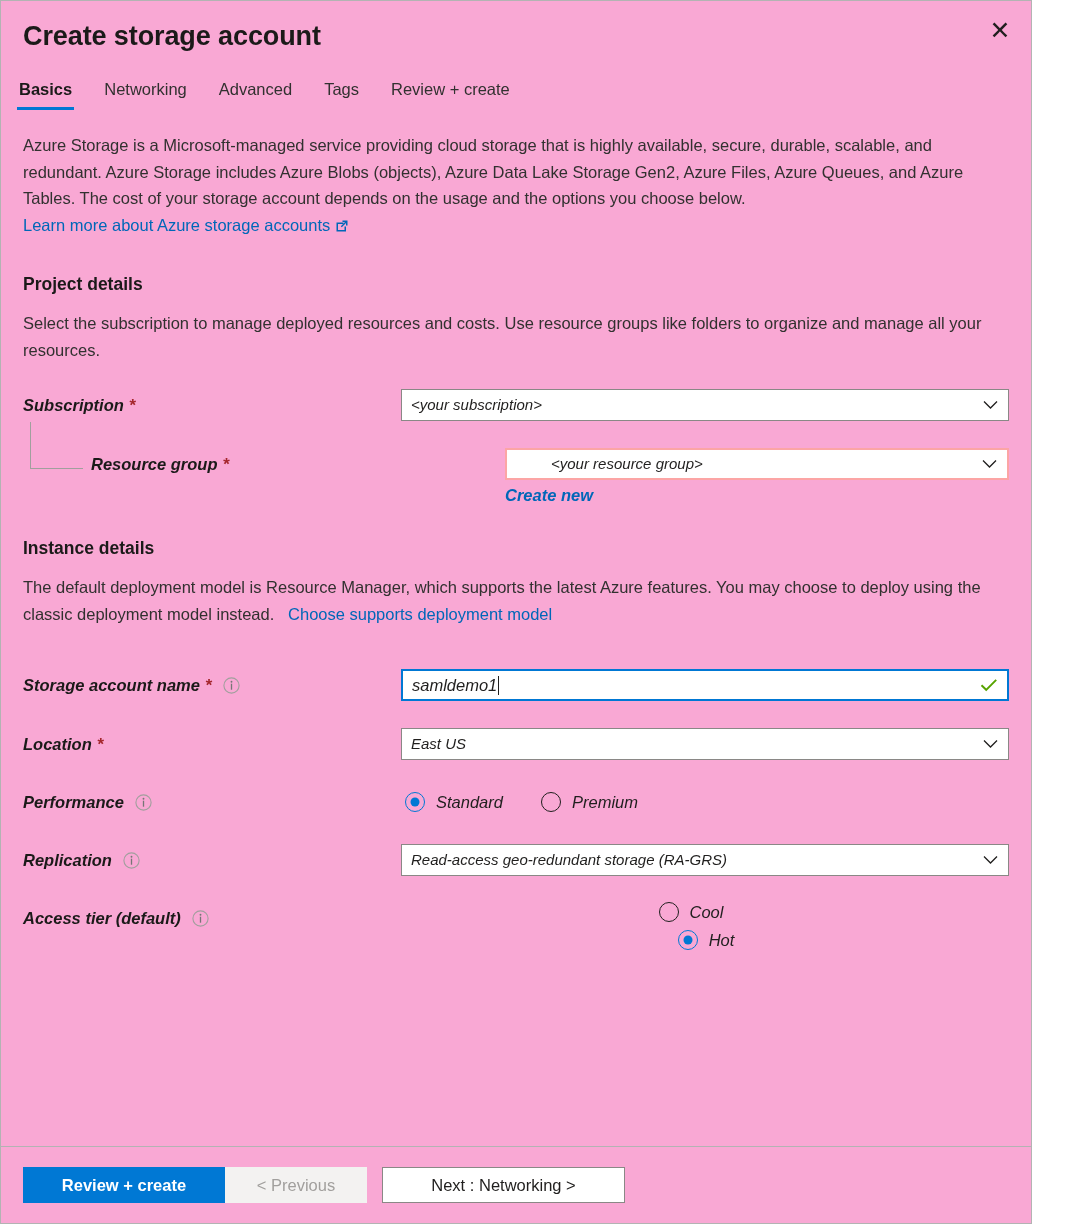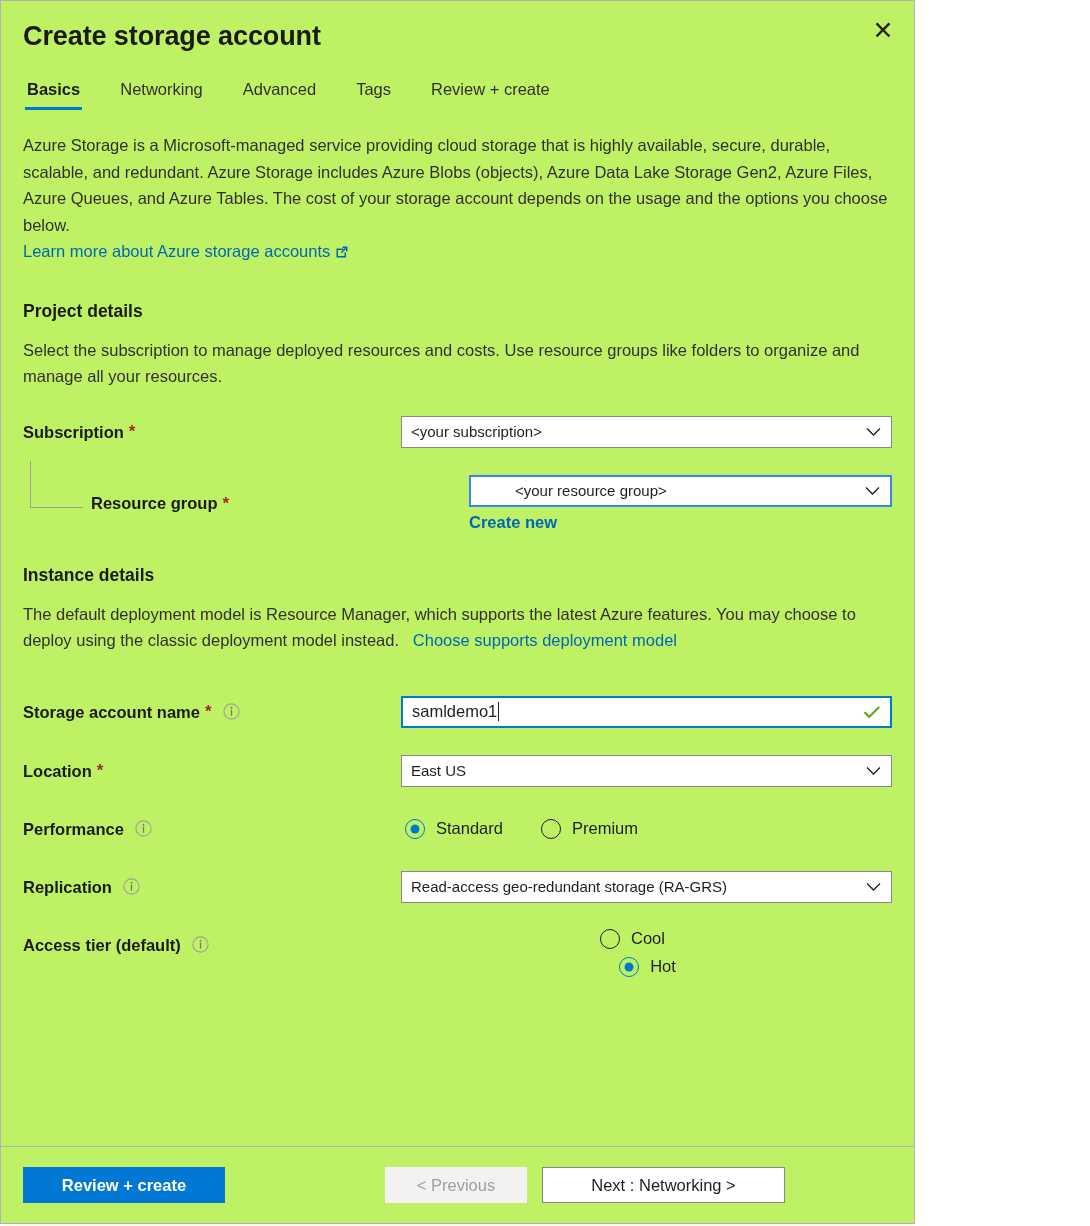--- a/index.html
+++ b/index.html
@@ -10,24 +10,24 @@
   body {
     width: 1090px;
     height: 1226px;
     font-family: "Liberation Sans", sans-serif;
     color: #201f1e;
     overflow: hidden;
   }
 
   #blade {
     position: relative;
-    width: 915px;
+    width: 1032px;
     height: 1224px;
     border: 1px solid #b3b3b3;
-    background: #bef264;
+    background: #f9a8d4;
     box-sizing: border-box;
     display: flex;
     flex-direction: column;
   }
 
   
   .blade-header {
     position: relative;
     padding: 18px 22px 0 22px;
     flex: 0 0 auto;
@@ -56,22 +56,22 @@
     font-weight: 300;
     background: transparent;
     border: none;
     font-family: "Liberation Sans", sans-serif;
   }
 
   
   .tabs {
     display: flex;
     align-items: flex-end;
-    gap: 12px;
-    padding: 0 16px;
+    gap: 4px;
+    padding: 0 8px;
     margin-top: 26px;
     flex: 0 0 auto;
   }
   .tab {
     position: relative;
     font-size: 16.5px;
     color: #323130;
     padding: 0 14px 11px 14px;
     cursor: pointer;
     white-space: nowrap;
@@ -128,23 +128,24 @@
     font-size: 16.5px;
     line-height: 26.5px;
     color: #323130;
     margin-top: 15px;
     max-width: 985px;
   }
 
   
   .form-row {
     display: flex;
-    align-items: center;
+    align-items: flex-start;
     margin-top: 20px;
     position: relative;
+    font-style: italic;
   }
   .label-cell {
     width: 378px;
     flex: 0 0 378px;
     font-size: 16.5px;
     color: #1b1a19;
     font-weight: 600;
     line-height: 32px;
     display: flex;
     align-items: center;
@@ -188,21 +189,21 @@
     background: #ffffff;
     display: flex;
     align-items: center;
     padding: 0 34px 0 9px;
     font-size: 15px;
     color: #201f1e;
     box-sizing: border-box;
     cursor: pointer;
     line-height: 30px;
   }
-  .dropdown.accent { border: 2px solid #3b82f6; padding-left: 44px; }
+  .dropdown.accent { border: 2px solid #fca5a5; padding-left: 44px; }
   .chev {
     position: absolute;
     right: 10px;
     top: 50%;
     transform: translateY(-50%);
     display: flex;
     align-items: center;
   }
 
   .textfield {
@@ -312,21 +313,20 @@
     color: #ffffff;
     border: 1px solid #0078d4;
     font-weight: 600;
     min-width: 202px;
   }
   .btn-disabled {
     background: #f3f2f1;
     color: #a19f9d;
     border: 1px solid #f3f2f1;
     min-width: 142px;
-    margin-left: 160px;
   }
   .btn-secondary {
     background: #ffffff;
     color: #201f1e;
     border: 1px solid #8a8886;
     min-width: 243px;
     margin-left: 15px;
   }
 </style>
 </head>
@@ -380,21 +380,21 @@
           <span>&lt;your subscription&gt;</span>
           <span class="chev">
               <svg width="15" height="9" viewBox="0 0 15 9">
                 <path d="M1 1 L7.5 7.5 L14 1" stroke="#201f1e" stroke-width="1.3" fill="none"></path>
               </svg>
             </span>
         </div>
       </div>
     </div>
 
-    <div class="form-row" style="margin-top:27px;">
+    <div class="form-row" style="margin-top:27px;gap:36px;">
       <div class="label-cell indented">
         <span class="tree-connector"></span>
         <span>Resource group</span>
         <span class="req">*</span>
       </div>
       <div class="field-cell">
         <div class="dropdown accent">
           <span>&lt;your resource group&gt;</span>
           <span class="chev">
               <svg width="15" height="9" viewBox="0 0 15 9">

